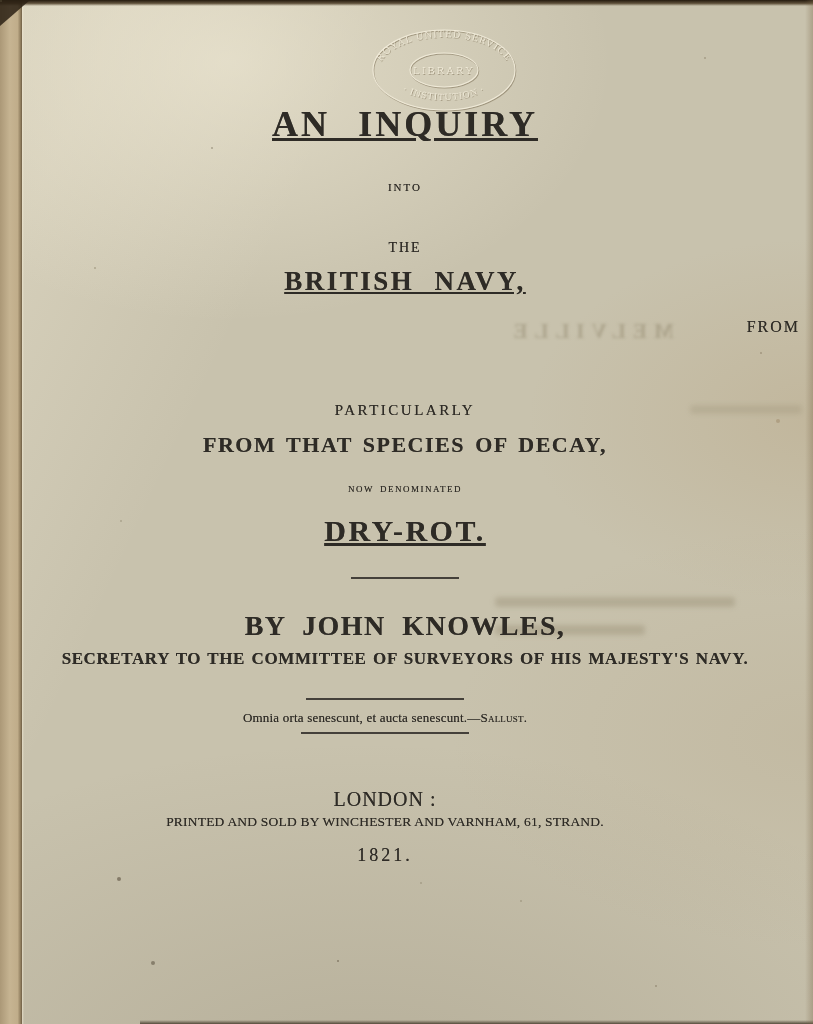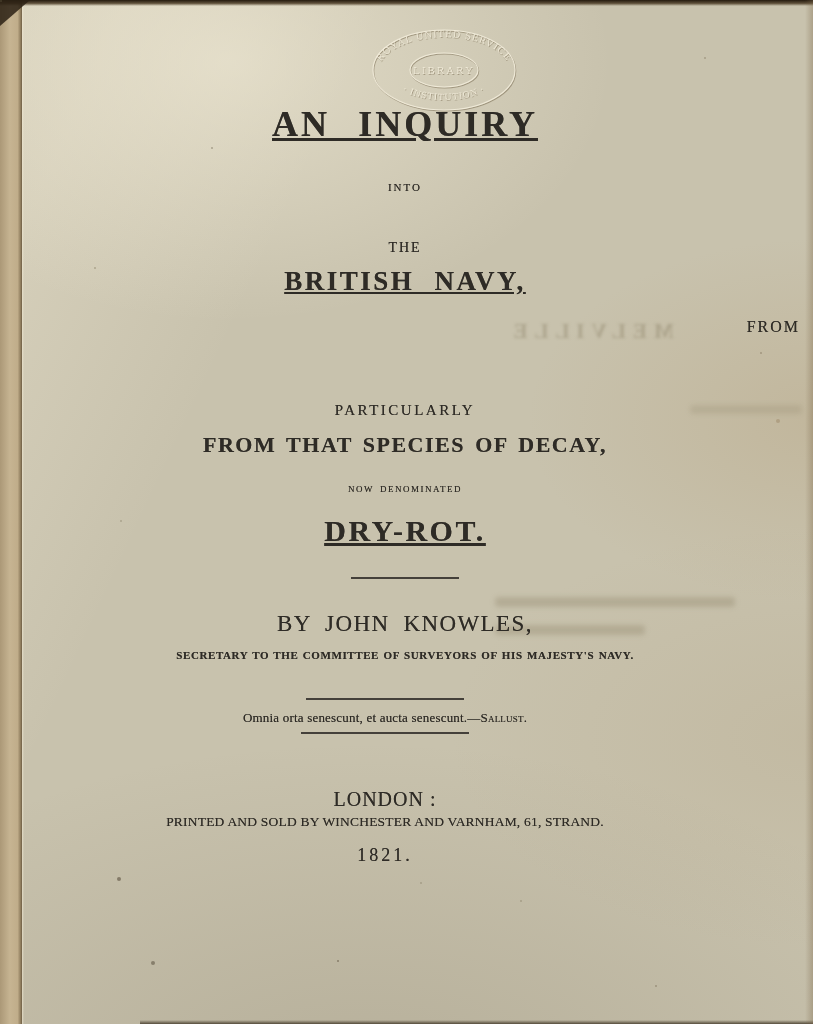--- a/index.html
+++ b/index.html
@@ -60,22 +60,22 @@
   .t-into{top:182px;font-size:11px;letter-spacing:2px;word-spacing:0.2em;}
   .t-means{top:199px;font-size:15.5px;letter-spacing:0.7px;word-spacing:0.15em;}
   .t-the{top:241px;font-size:14px;letter-spacing:2px;}
   .t-navy{top:268px;font-size:27px;letter-spacing:2.5px;word-spacing:0.4em;}
   .t-from{top:319px;font-size:16px;letter-spacing:2px;text-align:right;}
   .t-earliest{top:356px;font-size:17.5px;letter-spacing:1.2px;word-spacing:0.12em;}
   .t-partic{top:403px;font-size:15px;letter-spacing:2.5px;}
   .t-decay{top:434px;font-size:22px;font-weight:bold;letter-spacing:1.5px;word-spacing:0.15em;}
   .t-now{top:485px;font-size:9px;letter-spacing:1.5px;word-spacing:0.25em;}
   .t-dryrot{top:516px;font-size:30px;letter-spacing:2.5px;}
-  .t-knowles{top:612px;font-size:23px;font-weight:normal;letter-spacing:1.4px;word-spacing:0.3em;}
-  .t-secretary{top:650px;font-size:11px;font-weight:bold;letter-spacing:0.6px;word-spacing:0.1em;}
+  .t-knowles{top:612px;font-size:28px;font-weight:bold;letter-spacing:1.4px;word-spacing:0.3em;}
+  .t-secretary{top:650px;font-size:17px;font-weight:bold;letter-spacing:0.6px;word-spacing:0.1em;}
   .t-omnia{top:711px;font-size:13px;letter-spacing:0.2px;}
   .t-omnia .sc{font-variant:small-caps;}
   .t-london{top:789px;font-size:20px;letter-spacing:1px;}
   .t-printed{top:815px;font-size:13.5px;letter-spacing:0.2px;}
   .t-year{top:846px;font-size:18px;letter-spacing:3px;}
   .rule{position:absolute;left:50%;height:1.6px;background:#44403a;transform:translateX(-50%);
     box-shadow:0 0 0.5px rgba(42,38,32,0.5);}
   .rule.r1{top:577px;width:108px;}
   .rule.r2{top:698px;width:158px;margin-left:-20px;}
   .rule.r3{top:732px;width:168px;margin-left:-20px;}

